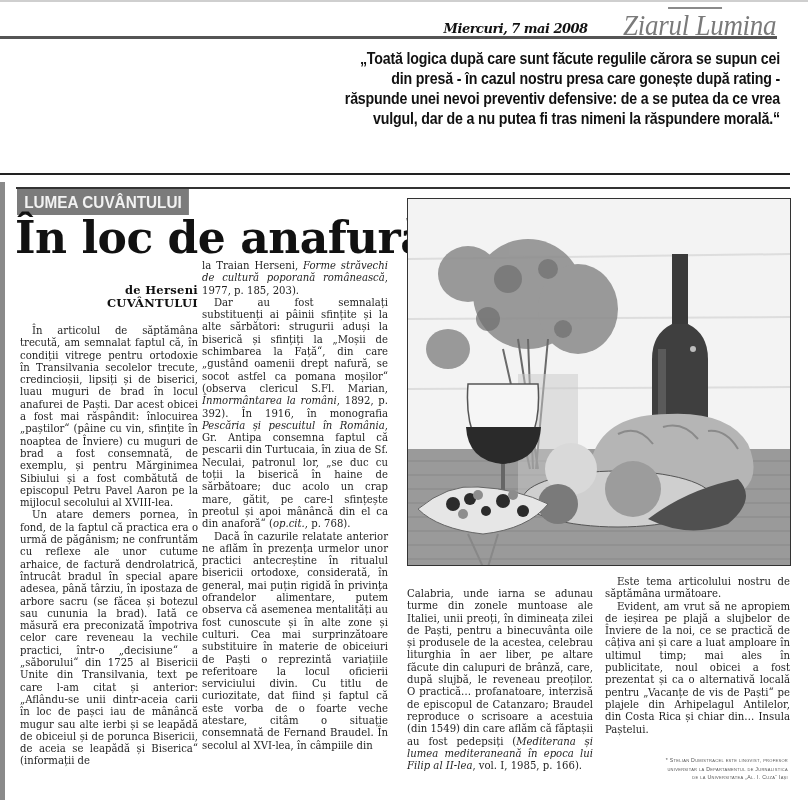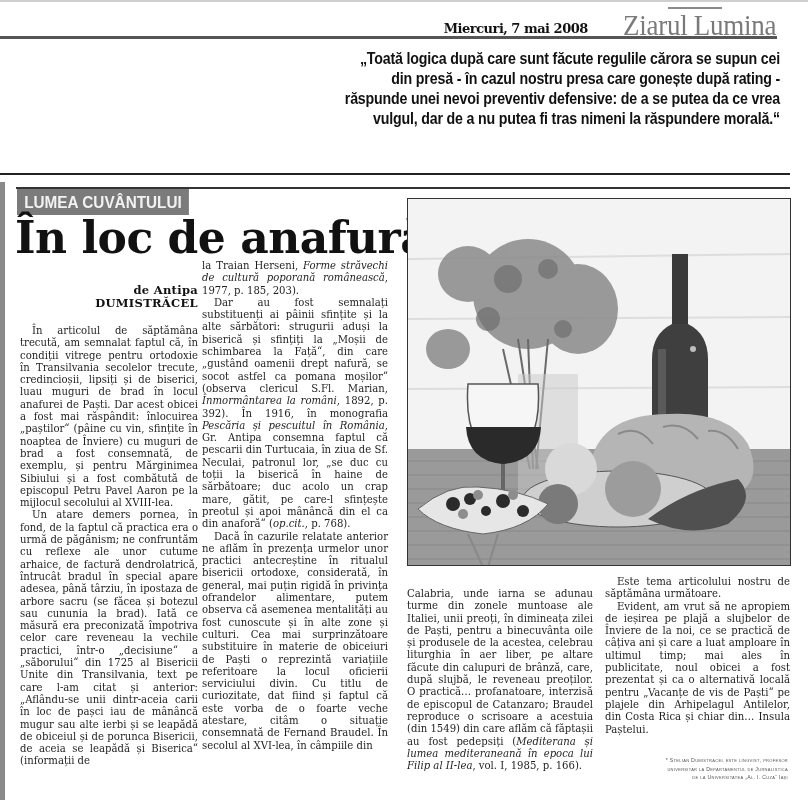--- a/index.html
+++ b/index.html
@@ -1,21 +1,21 @@
 <!DOCTYPE html>
 <html><head>
 <meta charset="utf-8">
 <style>
   * { box-sizing: border-box; margin: 0; padding: 0; }
   html, body { width: 808px; height: 800px; background: #ffffff; overflow: hidden; }
   body { position: relative; font-family: "DejaVu Serif", serif; color: #1a1a1a; }
 
   .top-rule { position: absolute; left: 0; top: 0; width: 808px; height: 2px; background: #cfcfcf; }
 
-  .masthead { position: absolute; top: 8px; right: 32px; height: 32px; display: flex; align-items: flex-end; }
+  .masthead { position: absolute; top: 8px; right: 32px; height: 32px; display: flex; align-items: flex-end; font-style: italic; }
   .date { font-family: "DejaVu Serif", serif; font-weight: bold; font-size: 13px; letter-spacing: -0.5px; margin-right: 18px; padding-bottom: 4px; color: #111; }
   .paper-name { position: relative; font-family: "Liberation Serif", serif; font-size: 30px; color: #7a7a7a; letter-spacing: -0.3px; line-height: 30px; transform: scaleX(0.9); transform-origin: right bottom; }
   .paper-name .bar { position: absolute; left: 50px; top: -3px; width: 60px; height: 2px; background: #8a8a8a; }
   .mast-rule { position: absolute; left: 0; top: 36px; width: 777px; height: 3px; background: #555; }
 
   .pull-quote { position: absolute; top: 48px; left: 240px; width: 540px; text-align: right; font-family: "Liberation Sans", sans-serif; font-weight: bold; font-size: 16.5px; line-height: 20px; color: #111; transform: scaleX(0.86); transform-origin: right top; letter-spacing: -0.2px; }
   .pull-quote .ql { display: block; white-space: nowrap; }
 
   .section-rule-1 { position: absolute; left: 0; top: 173px; width: 790px; height: 2px; background: #222; }
   .left-bar { position: absolute; left: 0; top: 182px; width: 5px; height: 618px; background: #8a8a8a; }
@@ -61,22 +61,22 @@
 </div>
 
 <div class="section-rule-1"></div>
 <div class="left-bar"></div>
 <div class="section-rule-2"></div>
 
 <div class="rubric">LUMEA CUVÂNTULUI</div>
 <h1 class="headline">În loc de anafură</h1>
 
 <div class="byline">
-  <span class="name">de Antipa</span>
-  <span class="name">DUMISTRĂCEL</span>
+  <span class="name">de Herseni</span>
+  <span class="name">CUVÂNTULUI</span>
 </div>
 
 <div class="col col1">
   <p>În articolul de săptămâna trecută, am semnalat faptul că, în condiții vitrege pentru ortodoxie în Transilvania secolelor trecute, credincioșii, lipsiți și de biserici, luau muguri de brad în locul anafurei de Paști. Dar acest obicei a fost mai răspândit: înlocuirea „paștilor“ (pâine cu vin, sfințite în noaptea de Înviere) cu muguri de brad a fost consemnată, de exemplu, și pentru Mărginimea Sibiului și a fost combătută de episcopul Petru Pavel Aaron pe la mijlocul secolului al XVIII-lea.</p>
   <p>Un atare demers pornea, în fond, de la faptul că practica era o urmă de păgânism; ne confruntăm cu reflexe ale unor cutume arhaice, de factură dendrolatrică, întrucât bradul în special apare adesea, până târziu, în ipostaza de arbore sacru (se făcea și botezul sau cununia la brad). Iată ce măsură era preconizată împotriva celor care reveneau la vechile practici, într-o „decisiune“ a „săborului“ din 1725 al Bisericii Unite din Transilvania, text pe care l-am citat și anterior: „Aflându-se unii dintr-aceia carii în loc de pașci iau de mânâncă mugur sau alte ierbi și se leapădă de obiceiul și de porunca Bisericii, de aceia se leapădă și Biserica“ (informații de</p>
 </div>
 
 <div class="col col2">
   <p class="noindent"><span>la Traian Herseni, </span><i>Forme străvechi de cultură poporană românească</i><span>, 1977, p. 185, 203).</span></p>
   <p><span>Dar au fost semnalați substituenți ai pâinii sfințite și la alte sărbători: strugurii aduși la biserică și sfințiți la „Moșii de schimbarea la Față“, din care „gustând oamenii drept nafură, se socot astfel ca pomana moșilor“ (observa clericul S.Fl. Marian, </span><i>Înmormântarea la români</i><span>, 1892, p. 392). În 1916, în monografia </span><i>Pescăria și pescuitul în România</i><span>, Gr. Antipa consemna faptul că pescarii din Turtucaia, în ziua de Sf. Neculai, patronul lor, „se duc cu toții la biserică în haine de sărbătoare; duc acolo un crap mare, gătit, pe care-l sfințește preotul și apoi mânâncă din el ca din anaforă“ (</span><i>op.cit.</i><span>, p. 768).</span></p>

